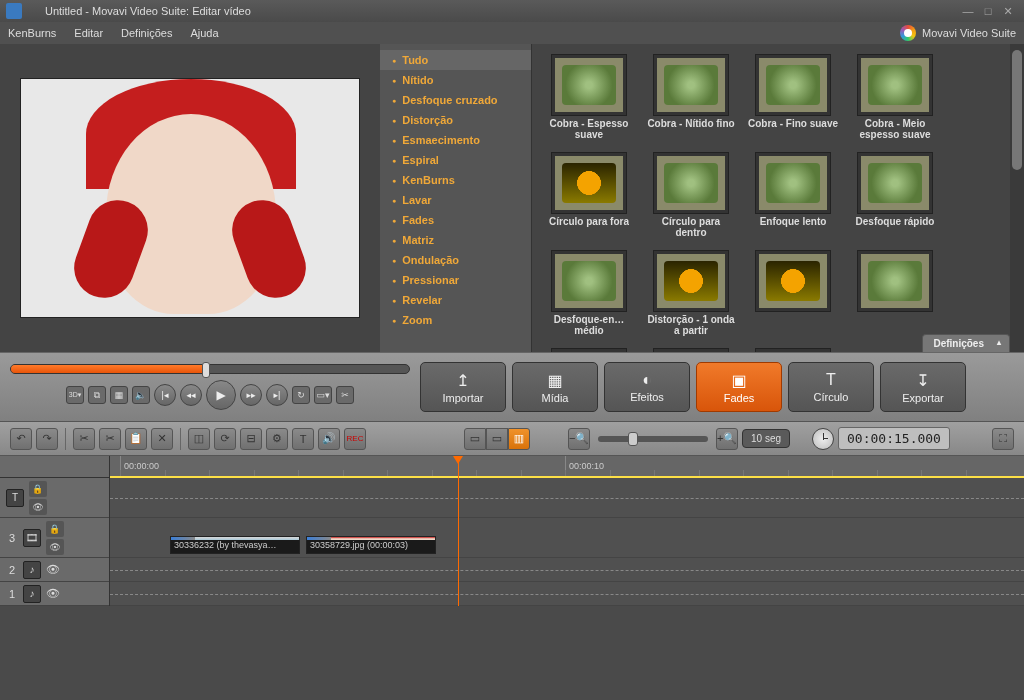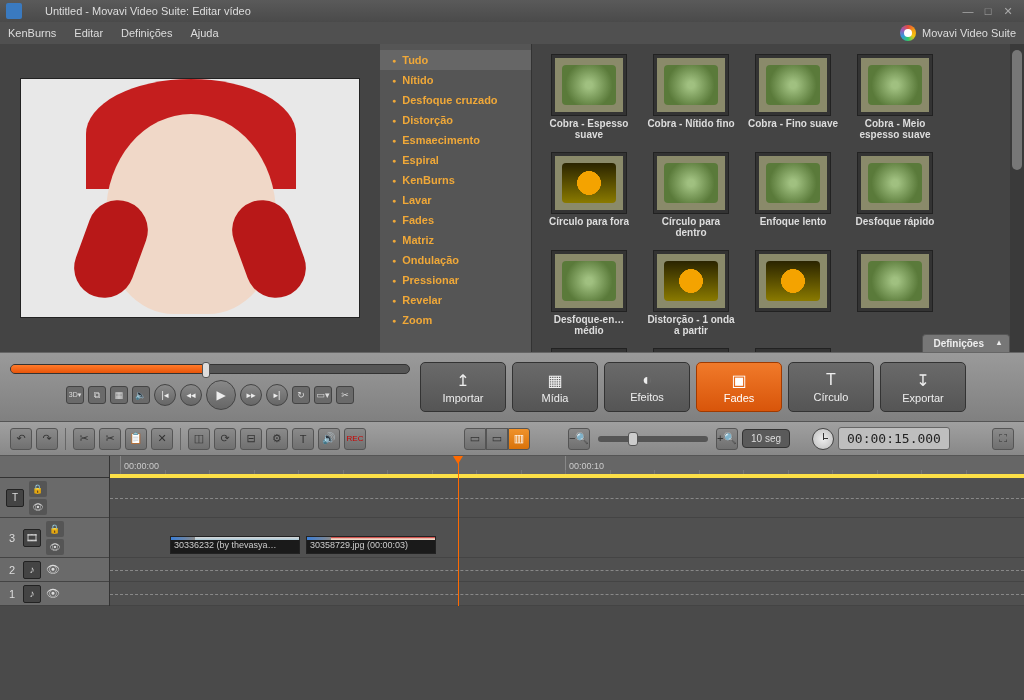--- a/index.html
+++ b/index.html
@@ -80,21 +80,21 @@
 .track-head { height:40px; border-bottom:1px solid #444; display:flex; align-items:center; padding:0 6px; gap:5px; color:#ddd; }
 .track-head.small { height:24px; }
 .ruler-head { height:22px; border-bottom:1px solid #333; }
 .track-num { width:12px; text-align:center; }
 .track-ico { width:18px; height:18px; background:#444; border:1px solid #222; border-radius:2px; display:flex; align-items:center; justify-content:center; font-size:10px; }
 .eye { font-size:11px; }
 .lock-col { width:20px; display:flex; flex-direction:column; gap:2px; }
 .lock-btn { width:18px; height:16px; background:#555; border-radius:2px; font-size:9px; display:flex; align-items:center; justify-content:center; }
 
 .tracks { flex:1; position:relative; overflow:hidden; }
-.ruler { height:22px; background:#666; border-bottom:4px solid #fde047; position:relative; }
+.ruler { height:22px; background:#666; border-bottom:2px solid #fde047; position:relative; }
 .ruler-tick { position:absolute; top:0; bottom:0; color:#ccc; font-size:9px; border-left:1px solid #888; padding-left:3px; padding-top:5px;}
 .ruler-minor { position:absolute; top:14px; bottom:0; border-left:1px solid #777; }
 .track { height:40px; border-bottom:1px solid #444; background:#505050; position:relative; }
 .track.small { height:24px; }
 .track-line { position:absolute; left:0; right:0; top:50%; height:1px; border-top:1px dashed #888; }
 .playhead { position:absolute; top:0; bottom:0; width:1px; background:#ff6a00; z-index:5; }
 .playhead::before { content:""; position:absolute; top:0; left:-5px; width:0; height:0; border-left:5px solid transparent; border-right:5px solid transparent; border-top:8px solid #ff6a00; }
 
 .clip { position:absolute; top:18px; bottom:3px; border:1px solid #222; background:#333; display:flex; flex-direction:column; }
 .clip-body { flex:1; display:flex; align-items:center; background:#2a2a2a; }

